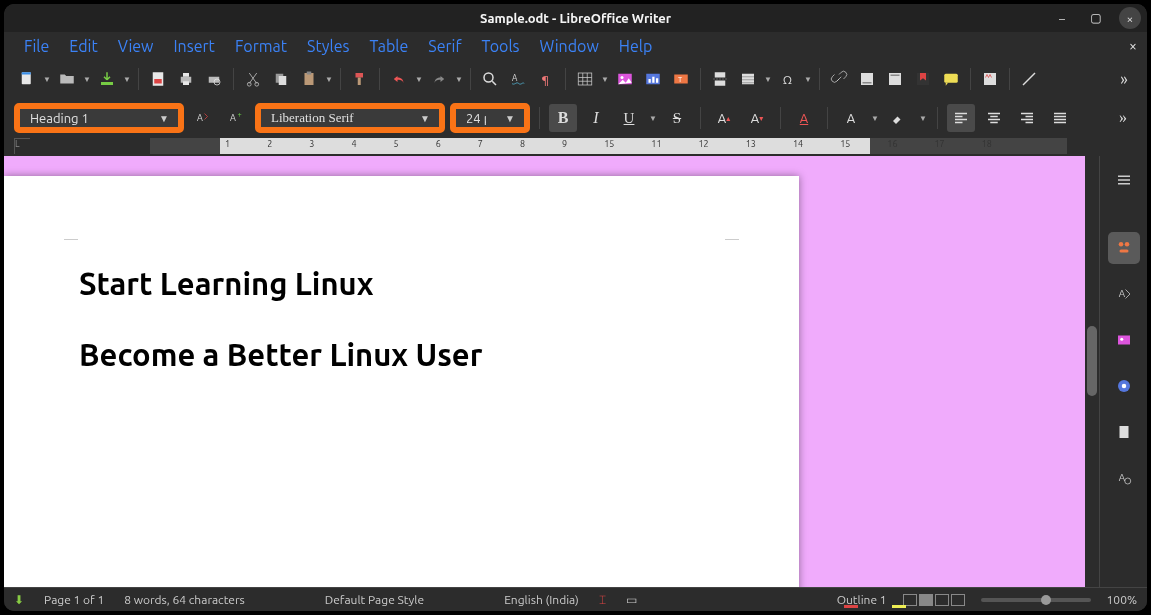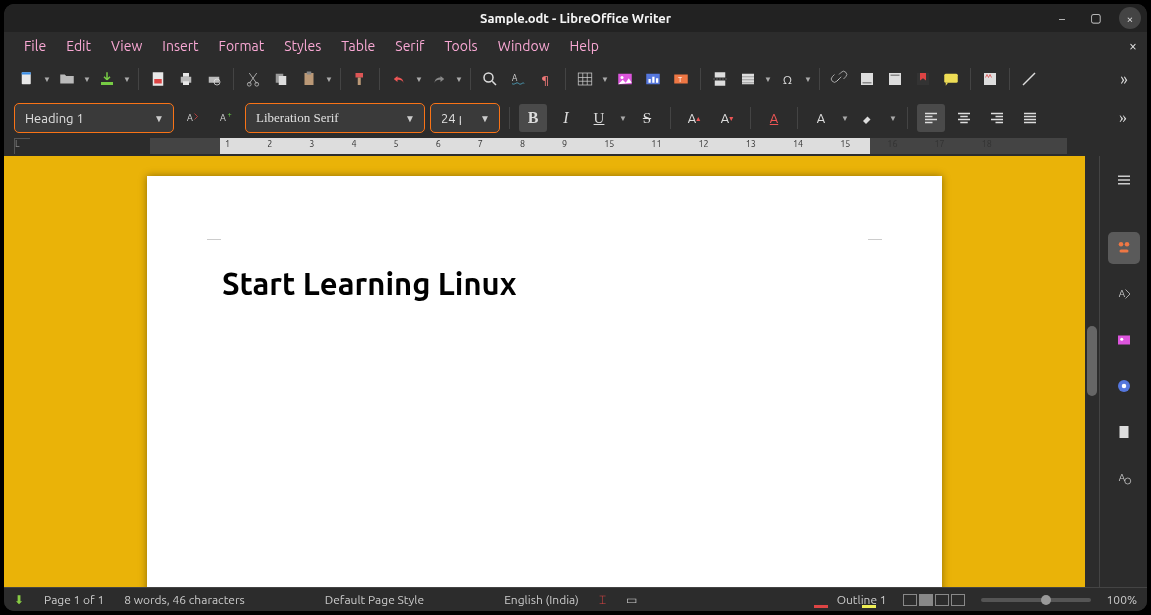--- a/index.html
+++ b/index.html
@@ -8,54 +8,54 @@
 
 
 .titlebar { height: 28px; background: #222; display: flex; align-items: center; justify-content: center; position: relative; border-radius:10px 10px 0 0;}
 .titlebar-title { color: #f5f5f5; font-size: 13px; font-weight: bold; }
 .titlebar-controls { position: absolute; right: 6px; display: flex; gap: 12px; }
 .titlebar-btn { width: 22px; height: 22px; display: flex; align-items: center; justify-content: center; color: #e0e0e0; font-size: 12px; cursor: pointer; }
 .titlebar-btn.close { background:#444; border-radius:50%;}
 
 
 .menubar { height: 28px; background: #2c2c2c; display: flex; align-items: center; padding: 0 10px; position: relative; }
-.menu-item { color: #f9a8d4; font-size: 14px; padding: 3px 10px; cursor: pointer; }
+.menu-item { color: #3b82f6; font-size: 16px; padding: 3px 10px; cursor: pointer; }
 .menubar-close { position: absolute; right: 10px; color: #e8e8e8; cursor: pointer; font-size: 14px;}
 
 
 .toolbar { background: #2c2c2c; padding: 4px 10px; display: flex; align-items: center; gap: 2px; height: 38px;}
 .tb-btn { width: 26px; height: 26px; display: flex; align-items: center; justify-content: center; cursor: pointer; border-radius: 3px; color: #ddd; position:relative;}
 .tb-btn svg { width: 18px; height: 18px; }
 .tb-sep { width: 1px; height: 22px; background: #444; margin: 0 4px; }
 .tb-dd { width: 10px; color:#aaa; font-size:8px; display:flex; align-items:center; justify-content:center; cursor:pointer;}
 .tb-more{ margin-left:auto; color:#ddd;}
 
 
 .formatbar { background: #2c2c2c; padding: 4px 10px; display: flex; align-items: center; gap: 5px; height: 40px;}
-.combo { display: flex; align-items: center; background: #3a3a3a; border: 1px solid #f97316; border-radius: 5px; height: 30px;}
+.combo { display: flex; align-items: center; background: #3a3a3a; border: 6px solid #f97316; border-radius: 5px; height: 30px;}
 .combo-input { background: transparent; border: none; color: #e0e0e0; padding: 0 10px; font-size: 13px; outline: none;}
 .combo-btn { width: 28px; height: 28px; display: flex; align-items: center; justify-content: center; color: #ccc; cursor: pointer; font-size:10px;}
 .style-combo .combo-input { width: 130px; }
 .font-combo .combo-input { width: 150px; font-family: Liberation Serif, serif; }
 .size-combo .combo-input { width: 40px; }
 .fb-btn { width: 28px; height: 28px; display: flex; align-items: center; justify-content: center; cursor: pointer; border-radius: 3px; color: #ddd; font-family: serif;}
 .fb-btn.active{ background:#4a4a4a;}
 .fb-btn svg{width:18px;height:18px;}
 
 
 .ruler-row { height: 18px; background: #2c2c2c; display: flex; padding-left: 10px;}
 .ruler-corner{ width:16px; height:16px; border:1px solid #555; border-right:none; border-bottom:none; color:#888; font-size:9px; display:flex; align-items:flex-start;}
 .ruler { flex:1; height:16px; background:#2c2c2c; position:relative; margin-left: 120px; margin-right: 80px; font-size:9px; color:#888;}
 .ruler-content{position:absolute; left:0; right:0; height:100%; background: linear-gradient(90deg, #444 0, #444 70px, #ddd 70px, #ddd 720px, #444 720px);}
 .ruler-ticks{position:absolute; top:1px; left:0; right:0; display:flex; justify-content:space-between; padding:0 75px 0 75px;}
 .ruler-tick{color:#333; font-size:9px;}
 
 
 .mainarea { flex: 1; display: flex; background: #2c2c2c; overflow: hidden; }
-.doc-scroll { flex: 1; background: #eab308; overflow: auto; display: flex; justify-content: center; padding-top:20px;}
+.doc-scroll { flex: 1; background: #f0abfc; overflow: auto; display: flex; padding-top:20px;}
 .page { width: 795px; background: #fff; min-height: 900px; padding: 90px 75px 20px 75px; box-shadow: 0 0 8px rgba(0,0,0,.4); font-family: "Liberation Serif", "Times New Roman", serif; color: #000; position:relative;}
 .page .corner{position:absolute; width:14px; height:14px; border:1px solid #ccc;}
 .page .corner.tl{top:50px; left:60px; border-right:none; border-top:none; border-left:none;}
 .page .corner.tr{top:50px; right:60px; border-left:none; border-top:none; border-right:none;}
 .heading { font-size: 31px; font-weight: bold; margin-bottom: 36px; }
 .vscroll{ width:14px; background:#2c2c2c; position:relative;}
 .vscroll-thumb{ position:absolute; top:170px; width:10px; left:2px; height:70px; background:#666; border-radius:5px;}
 
 
 .sidebar { width: 48px; background: #2c2c2c; border-left: 1px solid #444; display: flex; flex-direction: column; align-items: center; padding-top: 8px; gap: 14px; }
@@ -406,20 +406,21 @@
       </div>
     </div>
   </div>
 
   <div class="mainarea">
     <div class="doc-scroll">
       <div class="page">
         <div class="corner tl"></div>
         <div class="corner tr"></div>
         <div class="heading">Start Learning Linux</div>
+        <div class="heading">Become a Better Linux User</div>
       </div>
     </div>
     <div class="vscroll">
       <div class="vscroll-thumb"></div>
     </div>
     <div class="sidebar">
       <div class="sb-btn">
           <svg viewBox="0 0 24 24">
             <path d="M4 7h16M4 12h16M4 17h16" stroke="#ccc" stroke-width="2"></path>
           </svg>
@@ -460,21 +461,21 @@
             <text x="5" y="16" font-size="13" fill="#ccc">A</text>
             <circle cx="17" cy="16" r="4" fill="none" stroke="#ccc"></circle>
           </svg>
         </div>
     </div>
   </div>
 
   <div class="statusbar">
     <span class="status-item" style="color:#8c4;">⬇</span>
     <span class="status-item">Page 1 of 1</span>
-    <span class="status-item">8 words, 46 characters</span>
+    <span class="status-item">8 words, 64 characters</span>
     <span class="status-spacer"></span>
     <span class="status-item">Default Page Style</span>
     <span class="status-spacer"></span>
     <span class="status-item">English (India)</span>
     <span class="status-item" style="color:#d44;">⌶</span>
     <span class="status-item">▭</span>
     <div class="status-right">
       <span class="status-item">Outline 1</span>
       <div class="view-icons">
         <div class="vi"></div>

